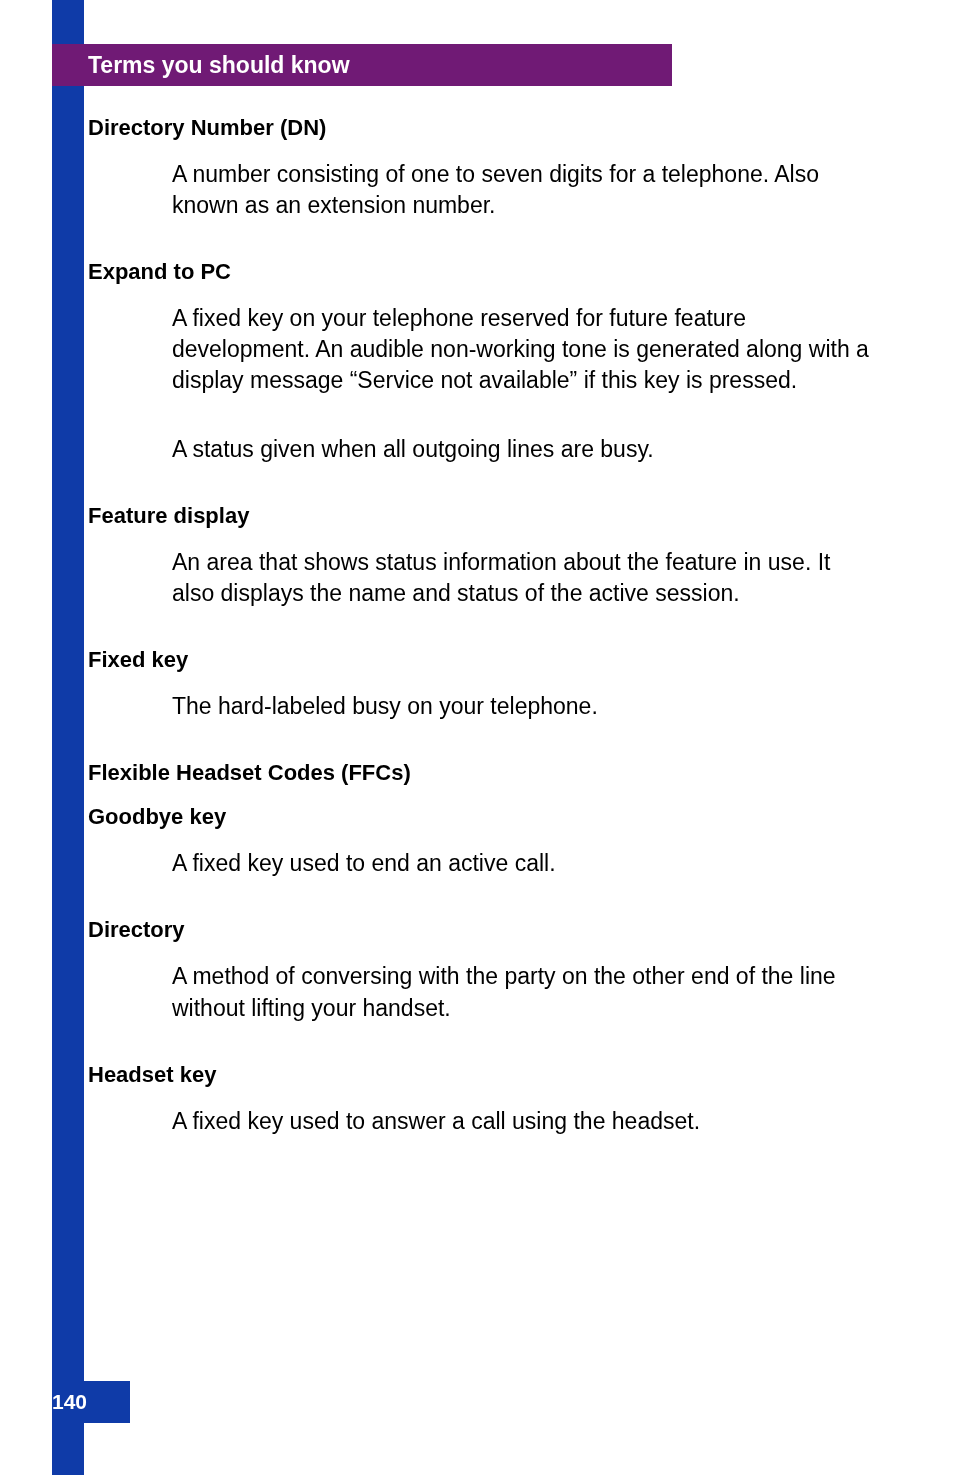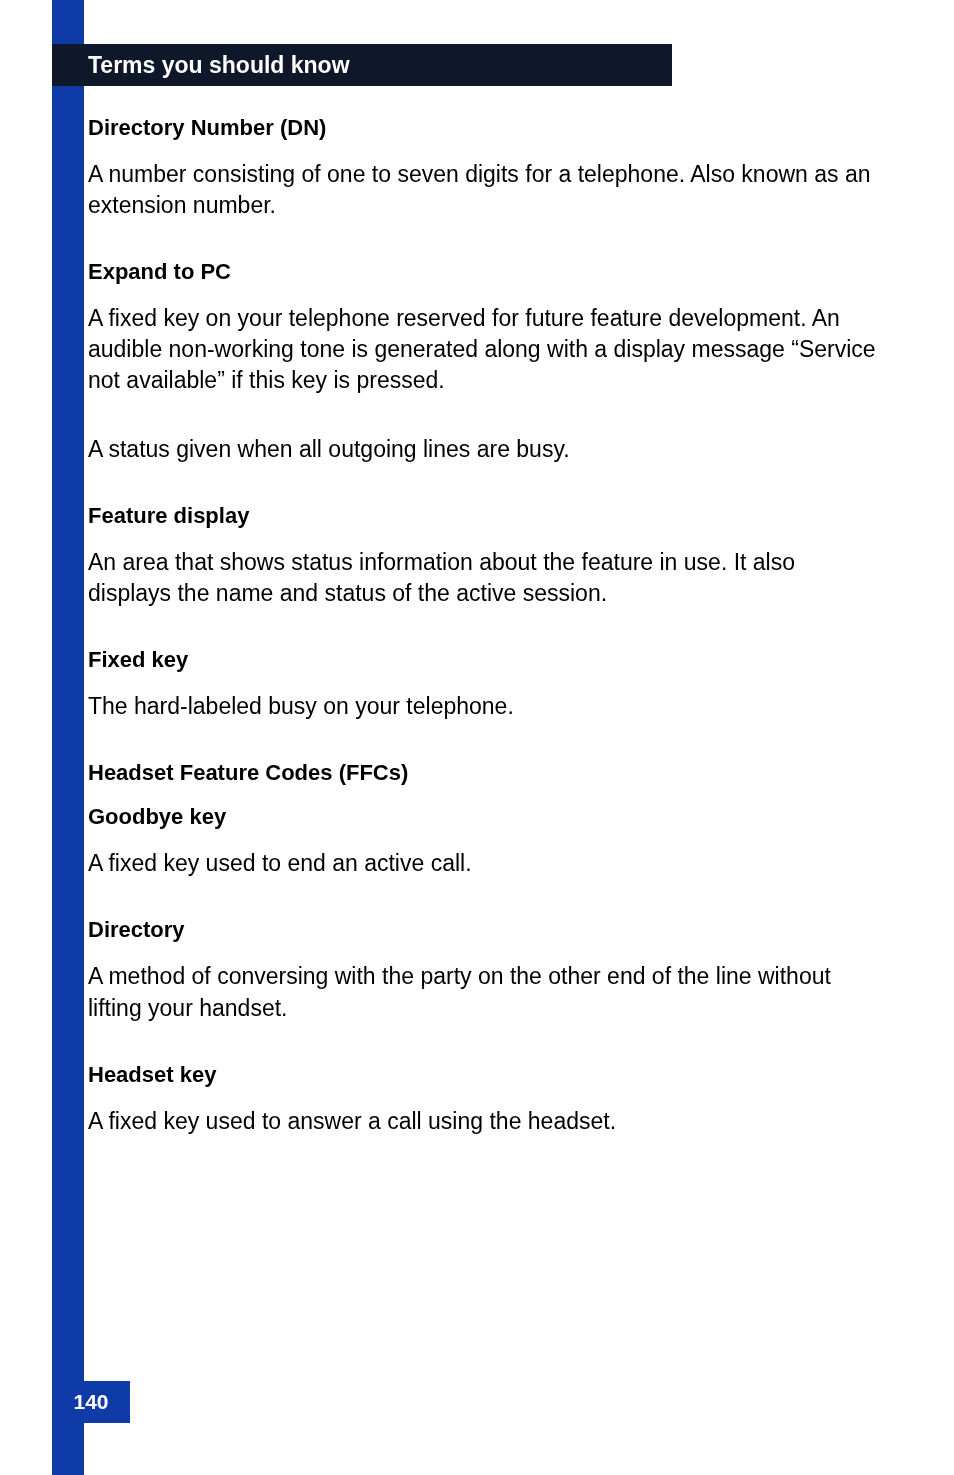--- a/index.html
+++ b/index.html
@@ -21,21 +21,21 @@
       width: 32px;
       height: 1475px;
       background: #0f3ba8;
     }
     .header-bar {
       position: absolute;
       left: 52px;
       top: 44px;
       width: 620px;
       height: 42px;
-      background: #0f172a;
+      background: #701a75;
       display: flex;
       align-items: center;
       padding-left: 36px;
     }
     .header-text {
       color: #ffffff;
       font-size: 23px;
       font-weight: bold;
       font-family: 'Trebuchet MS', 'Segoe UI', Arial, sans-serif;
     }
@@ -49,33 +49,33 @@
       font-size: 22px;
       font-weight: bold;
       font-family: 'Trebuchet MS', 'Segoe UI', Arial, sans-serif;
       color: #000000;
       margin-bottom: 18px;
     }
     .definition {
       font-size: 23px;
       font-family: Arial, Helvetica, sans-serif;
       color: #000000;
+      margin-left: 84px;
       margin-bottom: 38px;
       line-height: 1.35;
     }
     .page-number-box {
       position: absolute;
       left: 52px;
       bottom: 52px;
       width: 78px;
       height: 42px;
       background: #0f3ba8;
       display: flex;
       align-items: center;
-      justify-content: center;
     }
     .page-number {
       color: #ffffff;
       font-size: 21px;
       font-weight: bold;
       font-family: 'Trebuchet MS', Arial, sans-serif;
     }
   </style>
 </head>
 <body>
@@ -94,21 +94,21 @@
   <div class="definition">A fixed key on your telephone reserved for future feature development. An audible non-working tone is generated along with a display message “Service not available” if this key is pressed.</div>
 
   <div class="definition">A status given when all outgoing lines are busy.</div>
 
   <div class="term">Feature display</div>
   <div class="definition">An area that shows status information about the feature in use. It also displays the name and status of the active session.</div>
 
   <div class="term">Fixed key</div>
   <div class="definition">The hard-labeled busy on your telephone.</div>
 
-  <div class="term">Headset Feature Codes (FFCs)</div>
+  <div class="term">Flexible Headset Codes (FFCs)</div>
 
   <div class="term">Goodbye key</div>
   <div class="definition">A fixed key used to end an active call.</div>
 
   <div class="term">Directory</div>
   <div class="definition">A method of conversing with the party on the other end of the line without lifting your handset.</div>
 
   <div class="term">Headset key</div>
   <div class="definition">A fixed key used to answer a call using the headset.</div>
 </div>

